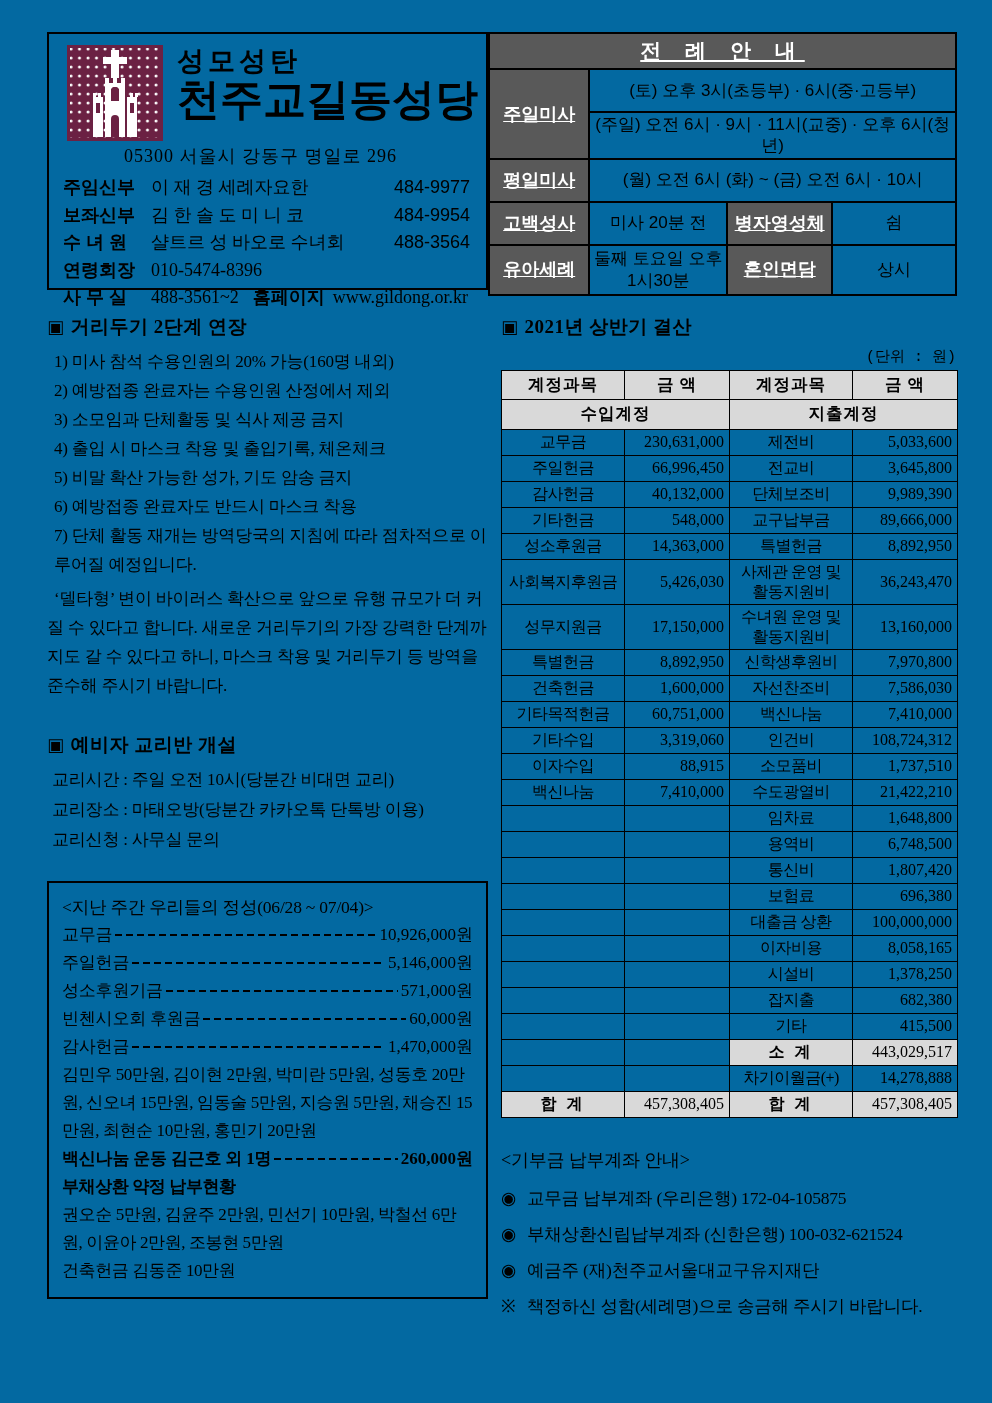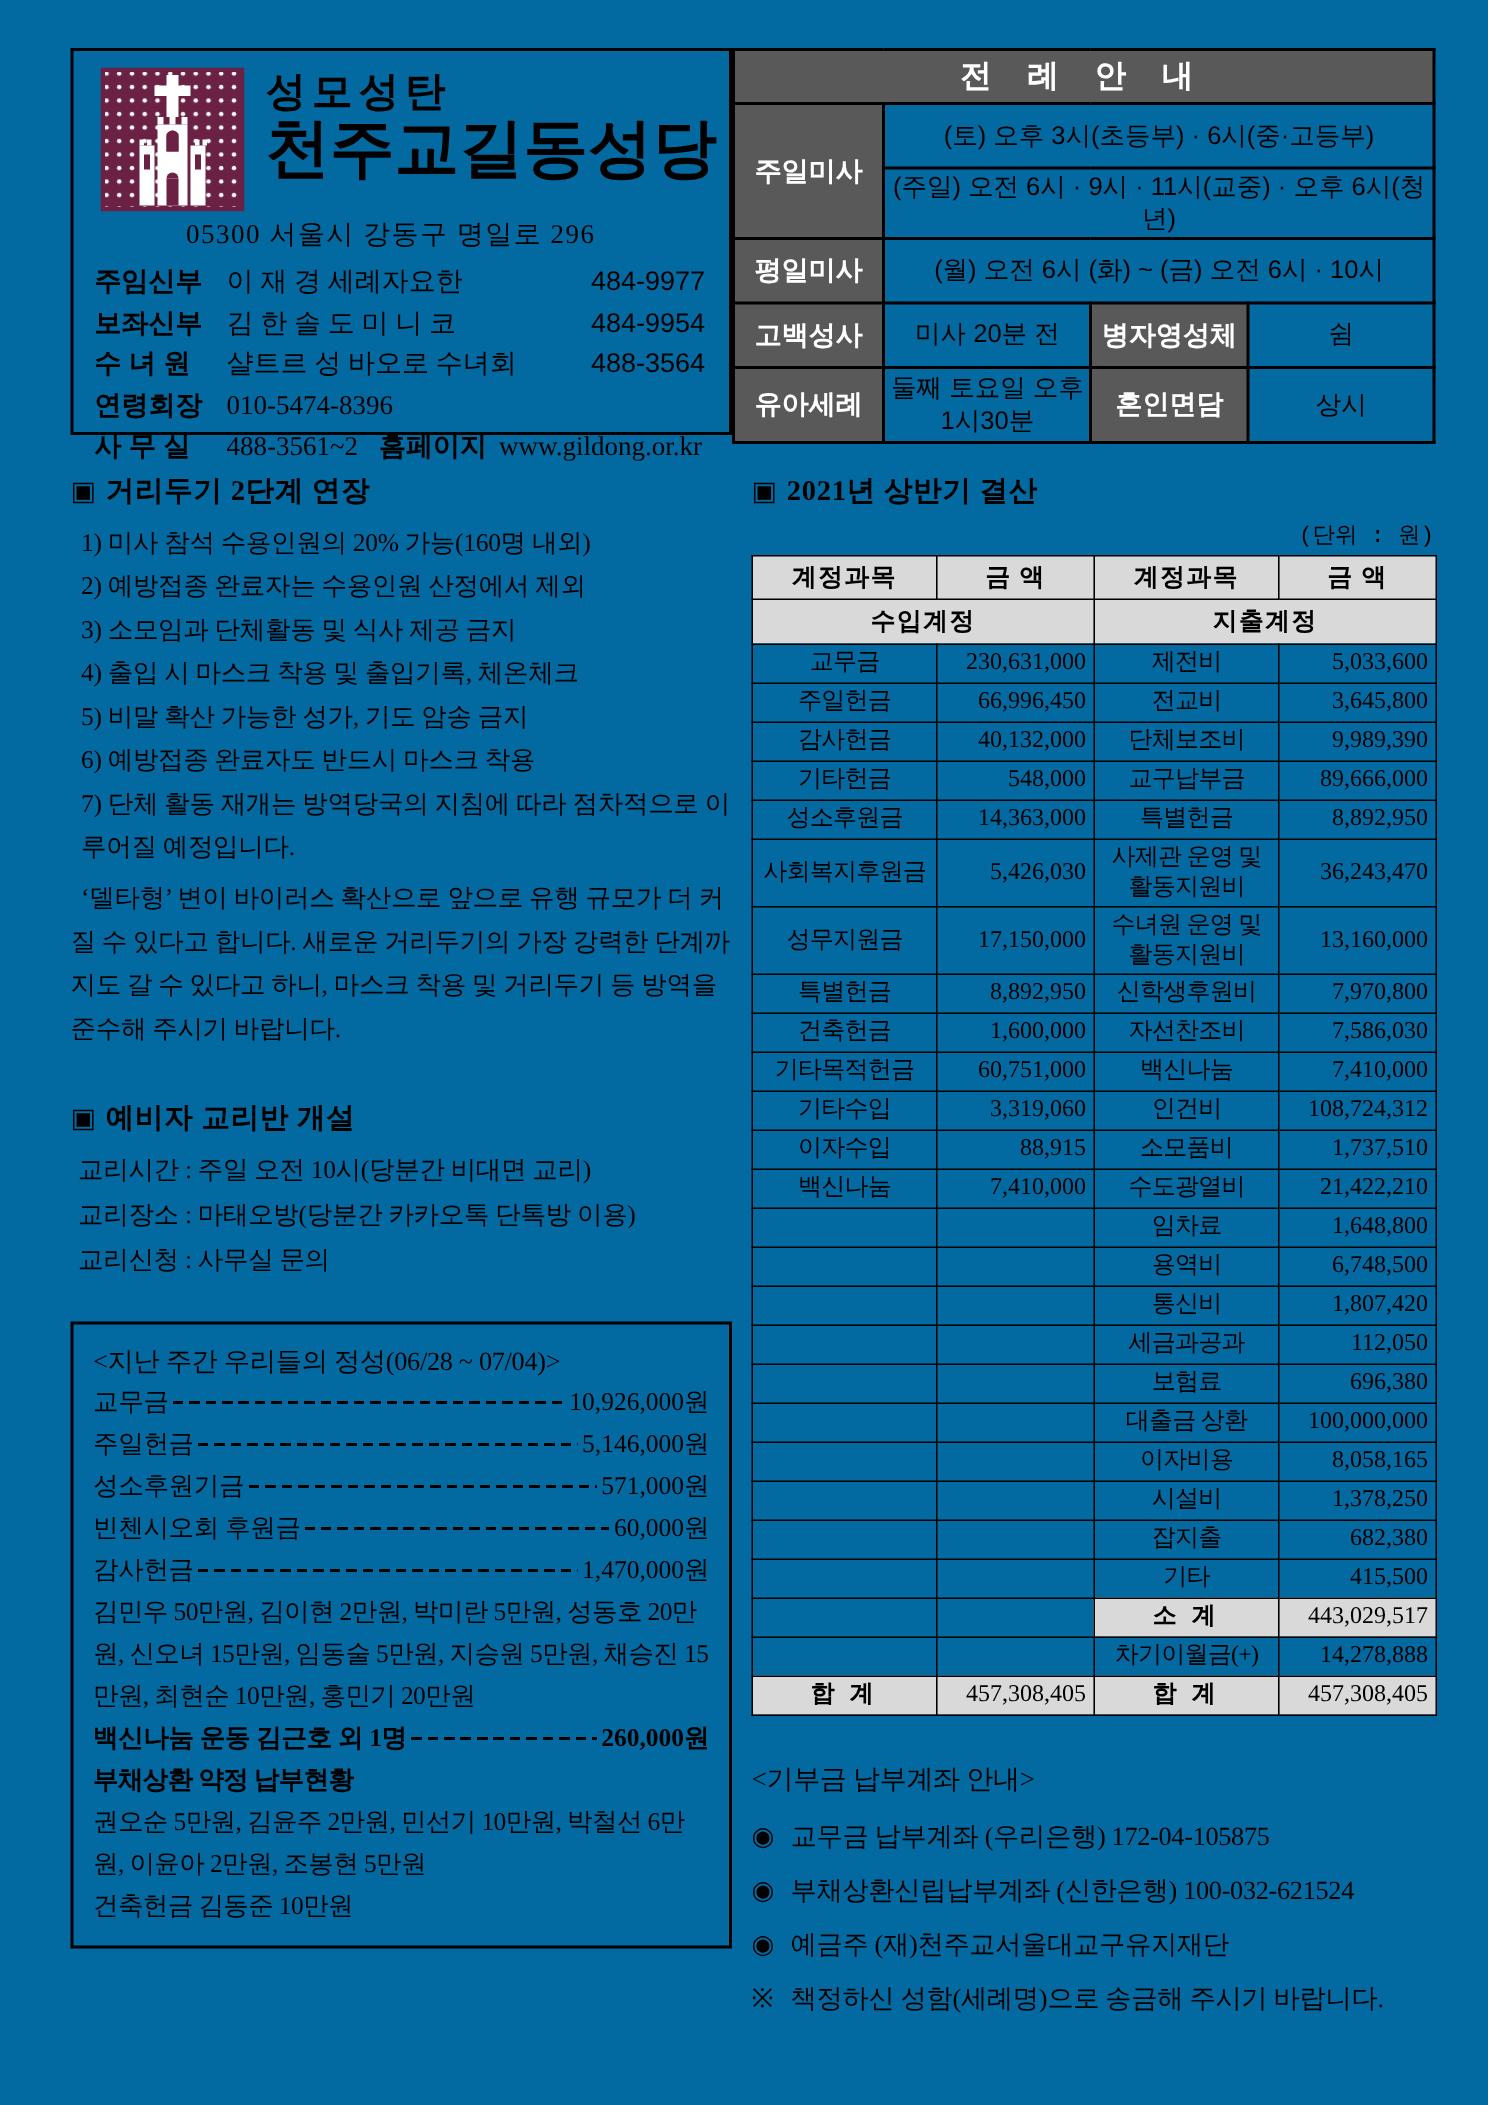--- a/index.html
+++ b/index.html
@@ -30,21 +30,21 @@
   .c-label{font-family:"Liberation Sans","DejaVu Sans",sans-serif;font-weight:bold;width:88px;flex:0 0 auto;}
   .c-label2{width:auto;margin-left:14px;margin-right:8px;}
   .c-value{white-space:nowrap;}
   .c-phone{margin-left:auto;font-family:"Liberation Sans","DejaVu Sans",sans-serif;}
   
   .mass-table{
     width:469px;height:258px;border-collapse:collapse;table-layout:fixed;
     font-family:"Liberation Sans","DejaVu Sans",sans-serif;
   }
   .mass-table td{border:2px solid #000;text-align:center;vertical-align:middle;font-size:17px;line-height:1.25;}
-  .mass-table td.dark{background:#595959;color:#fff;font-weight:bold;font-size:18px;}
+  .mass-table td.dark{background:#595959;color:#fff;font-weight:bold;font-size:18px;text-decoration:underline;}
   .mass-table td.mass-title{font-size:21px;letter-spacing:9px;font-weight:bold;}
   
   .content{display:flex;gap:13px;margin-top:18px;}
   .col-left{width:441px;flex:0 0 auto;}
   .col-right{width:457px;flex:0 0 auto;}
   .sec-title{font-size:19px;font-weight:bold;letter-spacing:0.5px;margin-bottom:7px;}
   .sec-title .bullet{font-size:18px;margin-right:6px;}
   .list-item{font-size:17px;line-height:29px;padding-left:7px;letter-spacing:-0.2px;}
   .para{font-size:17px;line-height:29px;margin:5px 0 0;text-indent:7px;letter-spacing:-0.2px;}
   .section-catechism{margin-top:32px;}
@@ -373,26 +373,20 @@
             </tr>
             <tr>
               <td class="label"></td>
               <td class="num"></td>
               <td class="label">통신비</td>
               <td class="num">1,807,420</td>
             </tr>
             <tr>
               <td class="label"></td>
               <td class="num"></td>
-              <td class="label">세금과공과</td>
-              <td class="num">112,050</td>
-            </tr>
-            <tr>
-              <td class="label"></td>
-              <td class="num"></td>
               <td class="label">보험료</td>
               <td class="num">696,380</td>
             </tr>
             <tr>
               <td class="label"></td>
               <td class="num"></td>
               <td class="label">대출금 상환</td>
               <td class="num">100,000,000</td>
             </tr>
             <tr>

